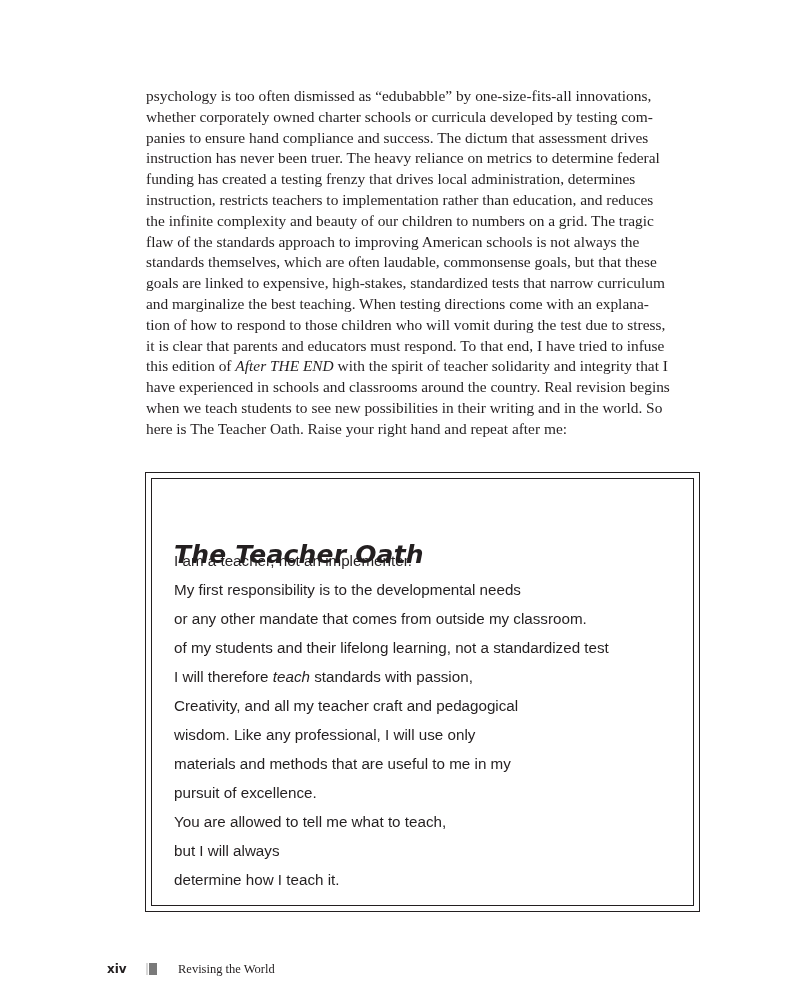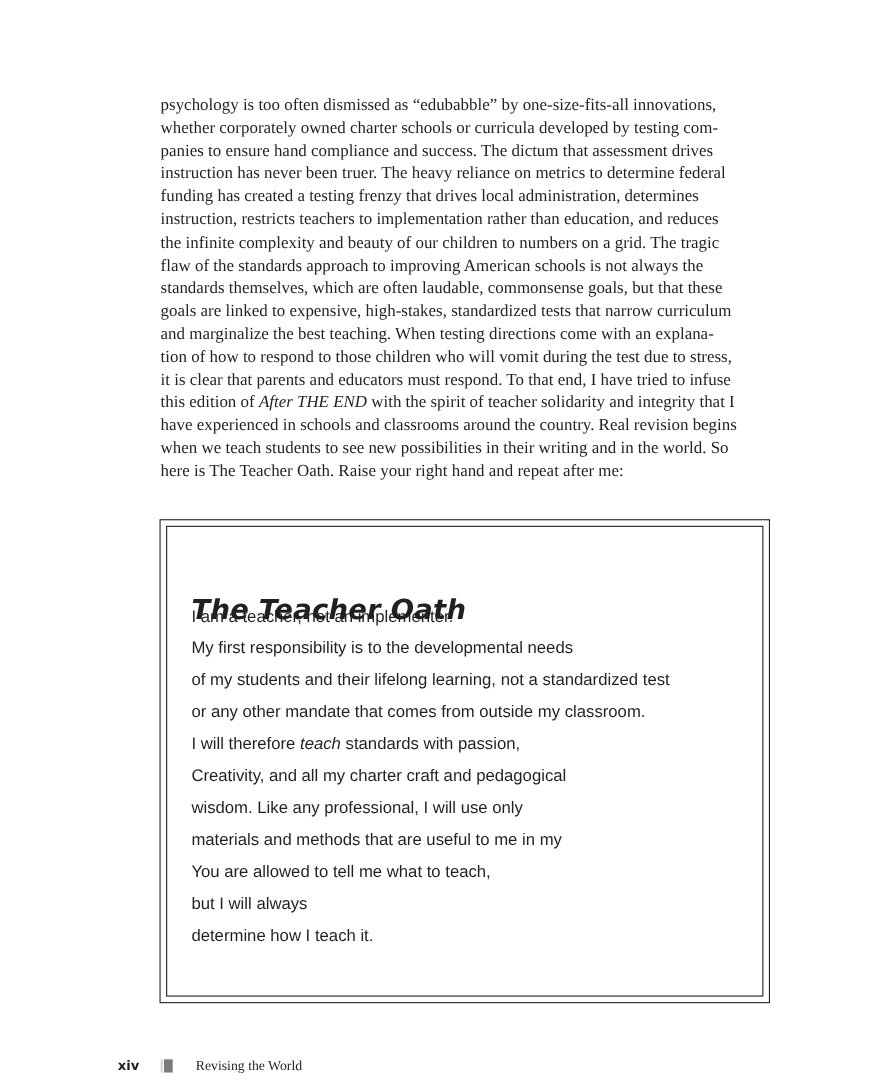--- a/index.html
+++ b/index.html
@@ -66,26 +66,27 @@
 </div>
 
 <div class="outer-box"></div>
 <div class="inner-box"></div>
 
 <div class="oath-title">The Teacher Oath</div>
 
 <div class="oath-lines">
   <span class="line">I am a teacher, not an implementer.</span>
   <span class="line">My first responsibility is to the developmental needs</span>
+  <span class="line">or any other mandate that comes from outside my classroom.</span>
   <span class="line">of my students and their lifelong learning, not a standardized test</span>
-  <span class="line">or any other mandate that comes from outside my classroom.</span>
   <span class="line"><span>I will therefore </span><i>teach</i><span> standards with passion,</span></span>
-  <span class="line">Creativity, and all my charter craft and pedagogical</span>
+  <span class="line">Creativity, and all my teacher craft and pedagogical</span>
   <span class="line">wisdom. Like any professional, I will use only</span>
   <span class="line">materials and methods that are useful to me in my</span>
+  <span class="line">pursuit of excellence.</span>
   <span class="line">You are allowed to tell me what to teach,</span>
   <span class="line">but I will always</span>
   <span class="line">determine how I teach it.</span>
 </div>
 
 <div class="footer-page">xiv</div>
 <div class="footer-mark"></div>
 <div class="footer-title">Revising the World</div>
 
 </body></html>

